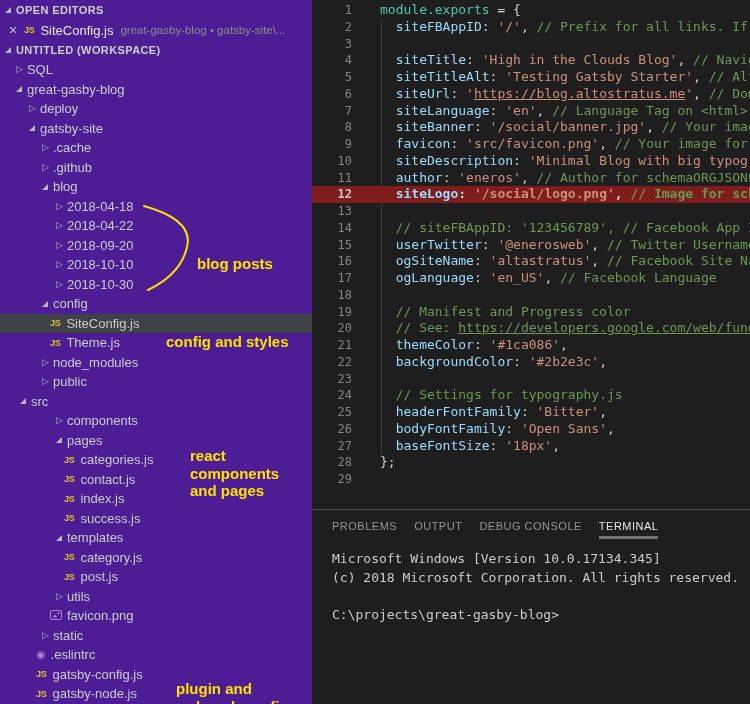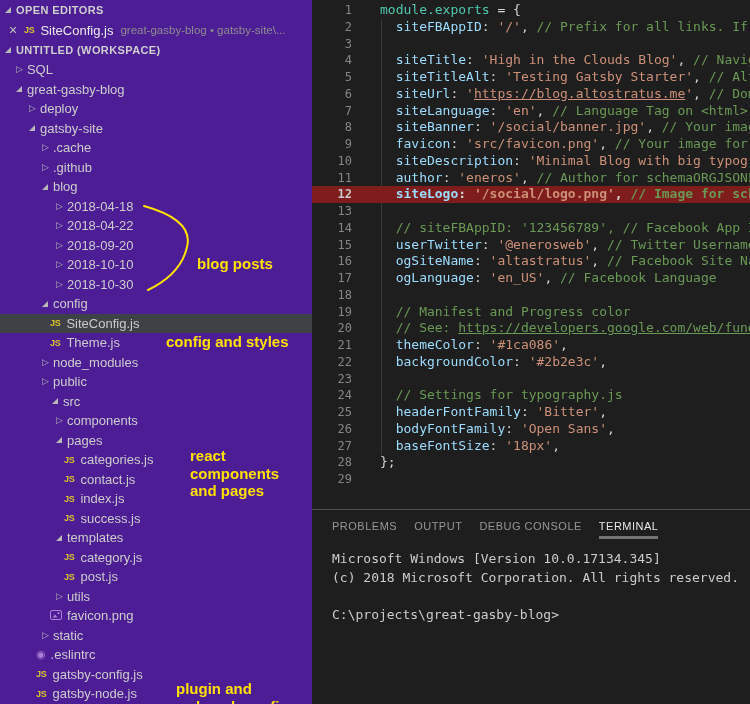--- a/index.html
+++ b/index.html
@@ -174,21 +174,21 @@
           <span class="tree-label">Theme.js</span>
         </div>
         <div class="tree-row" style="padding-left: 42px;">
           <span class="tw-closed">▷</span>
           <span class="tree-label">node_modules</span>
         </div>
         <div class="tree-row" style="padding-left: 42px;">
           <span class="tw-closed">▷</span>
           <span class="tree-label">public</span>
         </div>
-        <div class="tree-row" style="padding-left: 52px;">
+        <div class="tree-row" style="padding-left: 20px;">
           <span class="tw-open"></span>
           <span class="tree-label">src</span>
         </div>
         <div class="tree-row" style="padding-left: 56px;">
           <span class="tw-closed">▷</span>
           <span class="tree-label">components</span>
         </div>
         <div class="tree-row" style="padding-left: 56px;">
           <span class="tw-open"></span>
           <span class="tree-label">pages</span>

